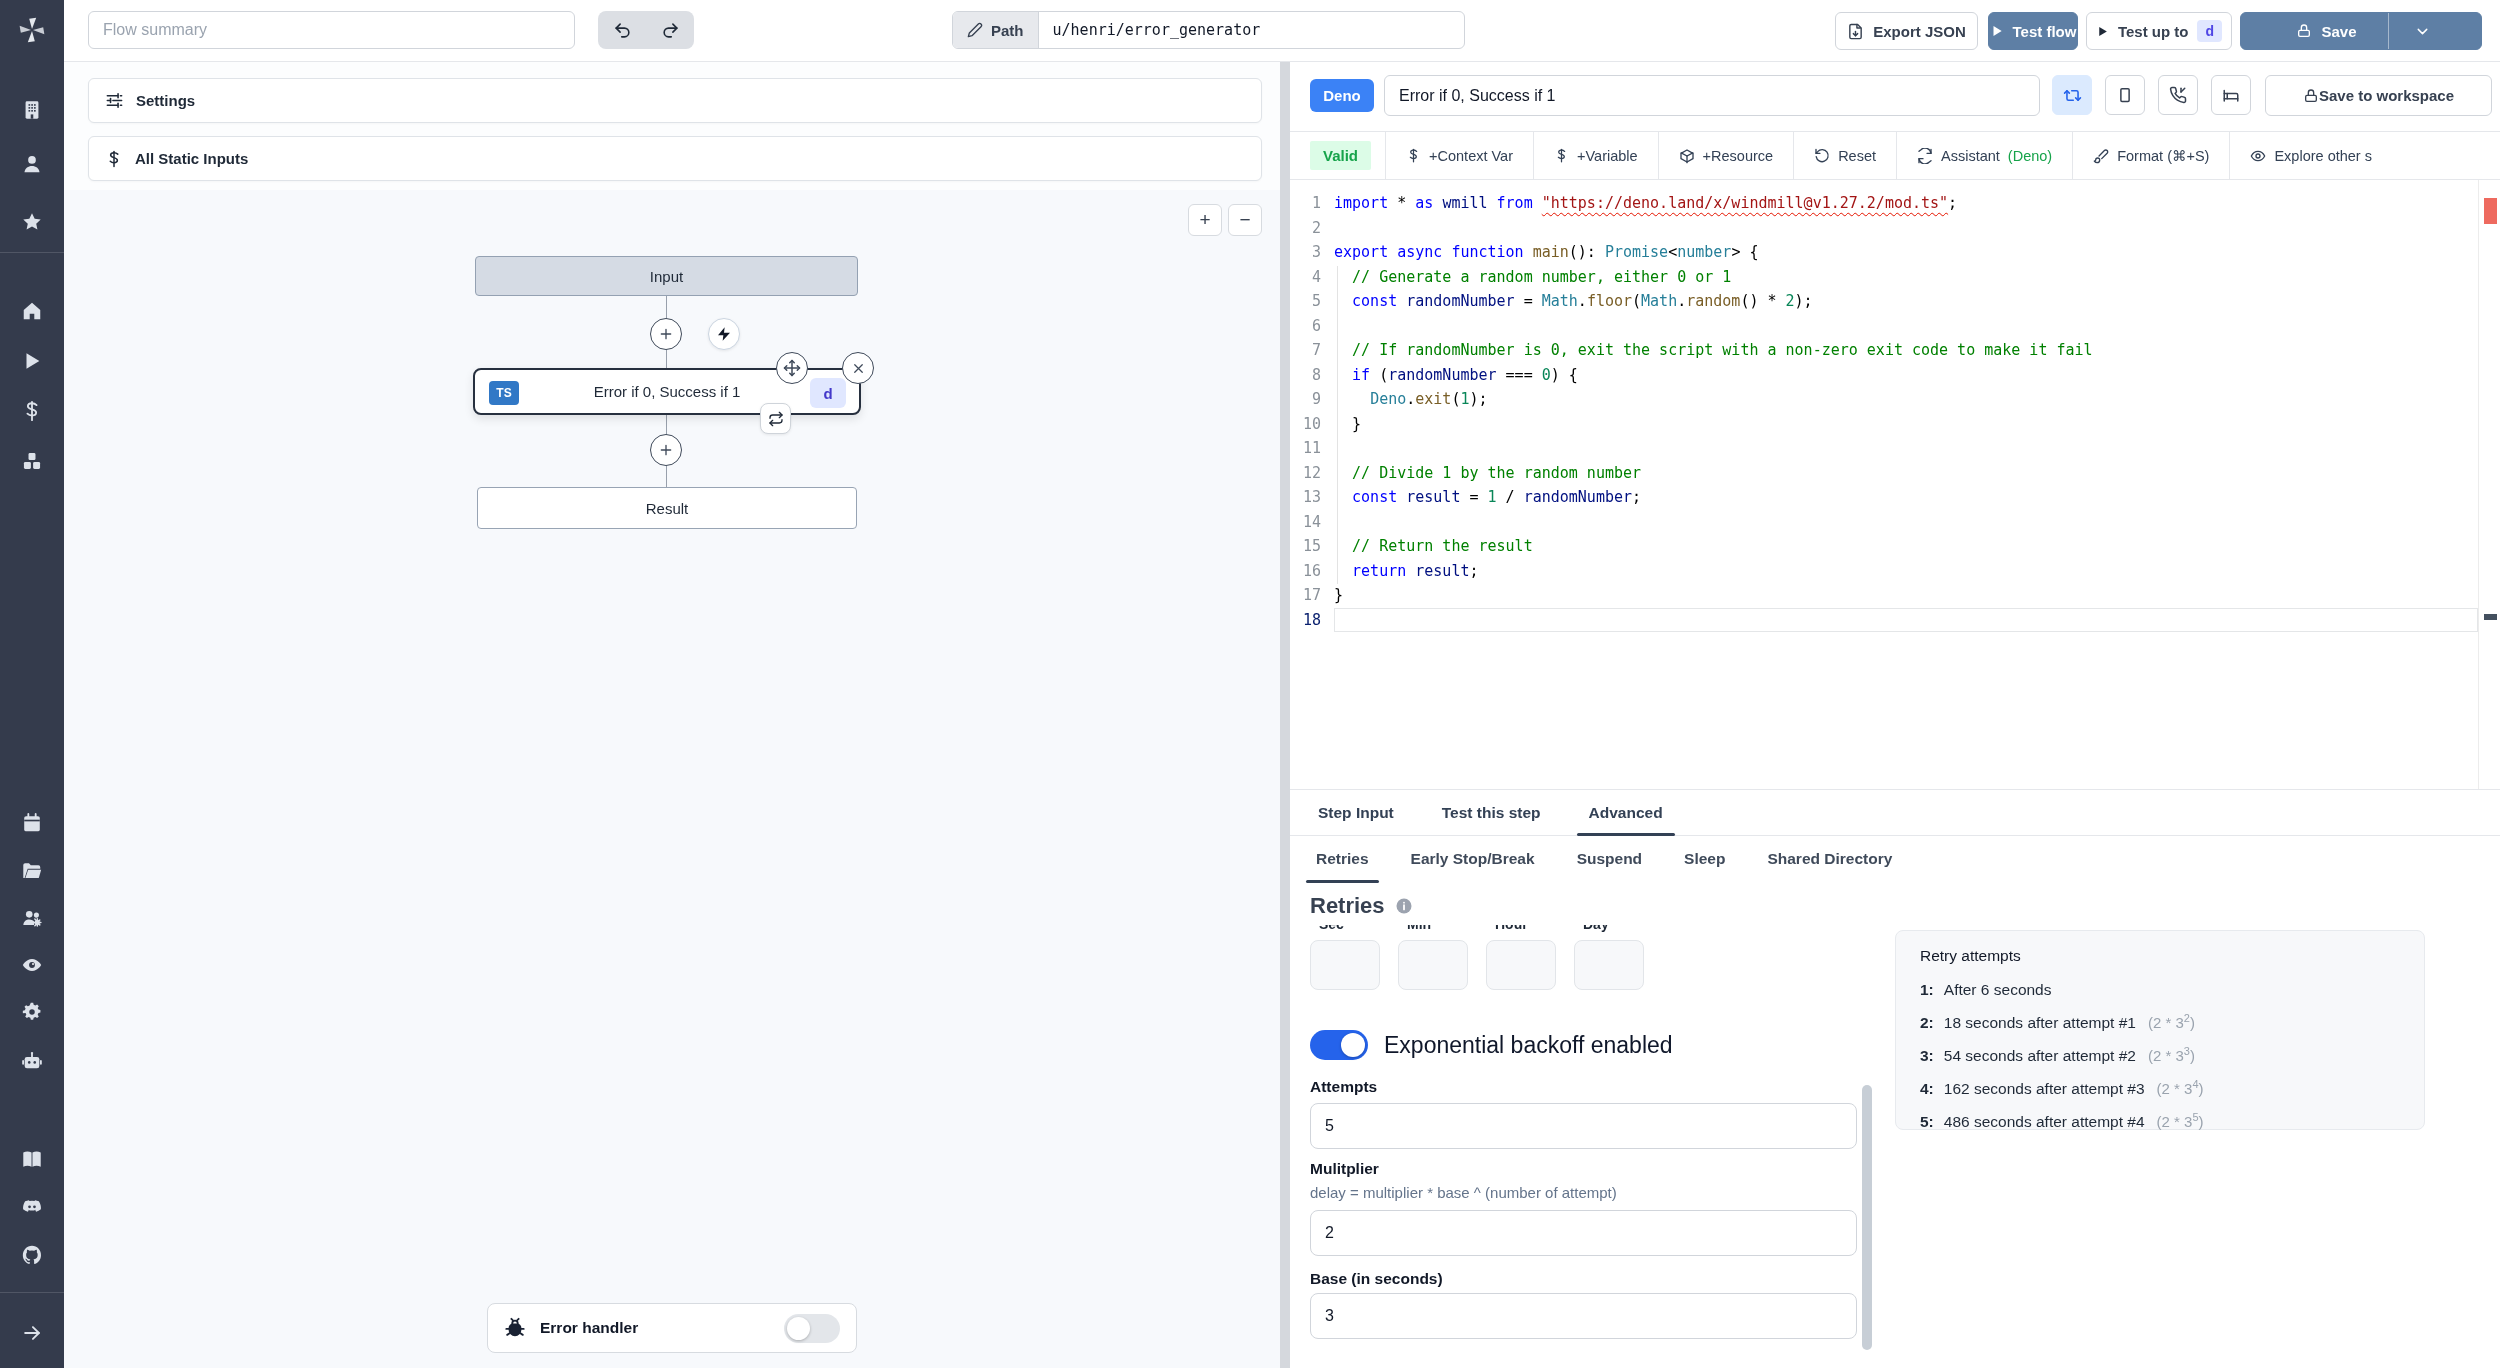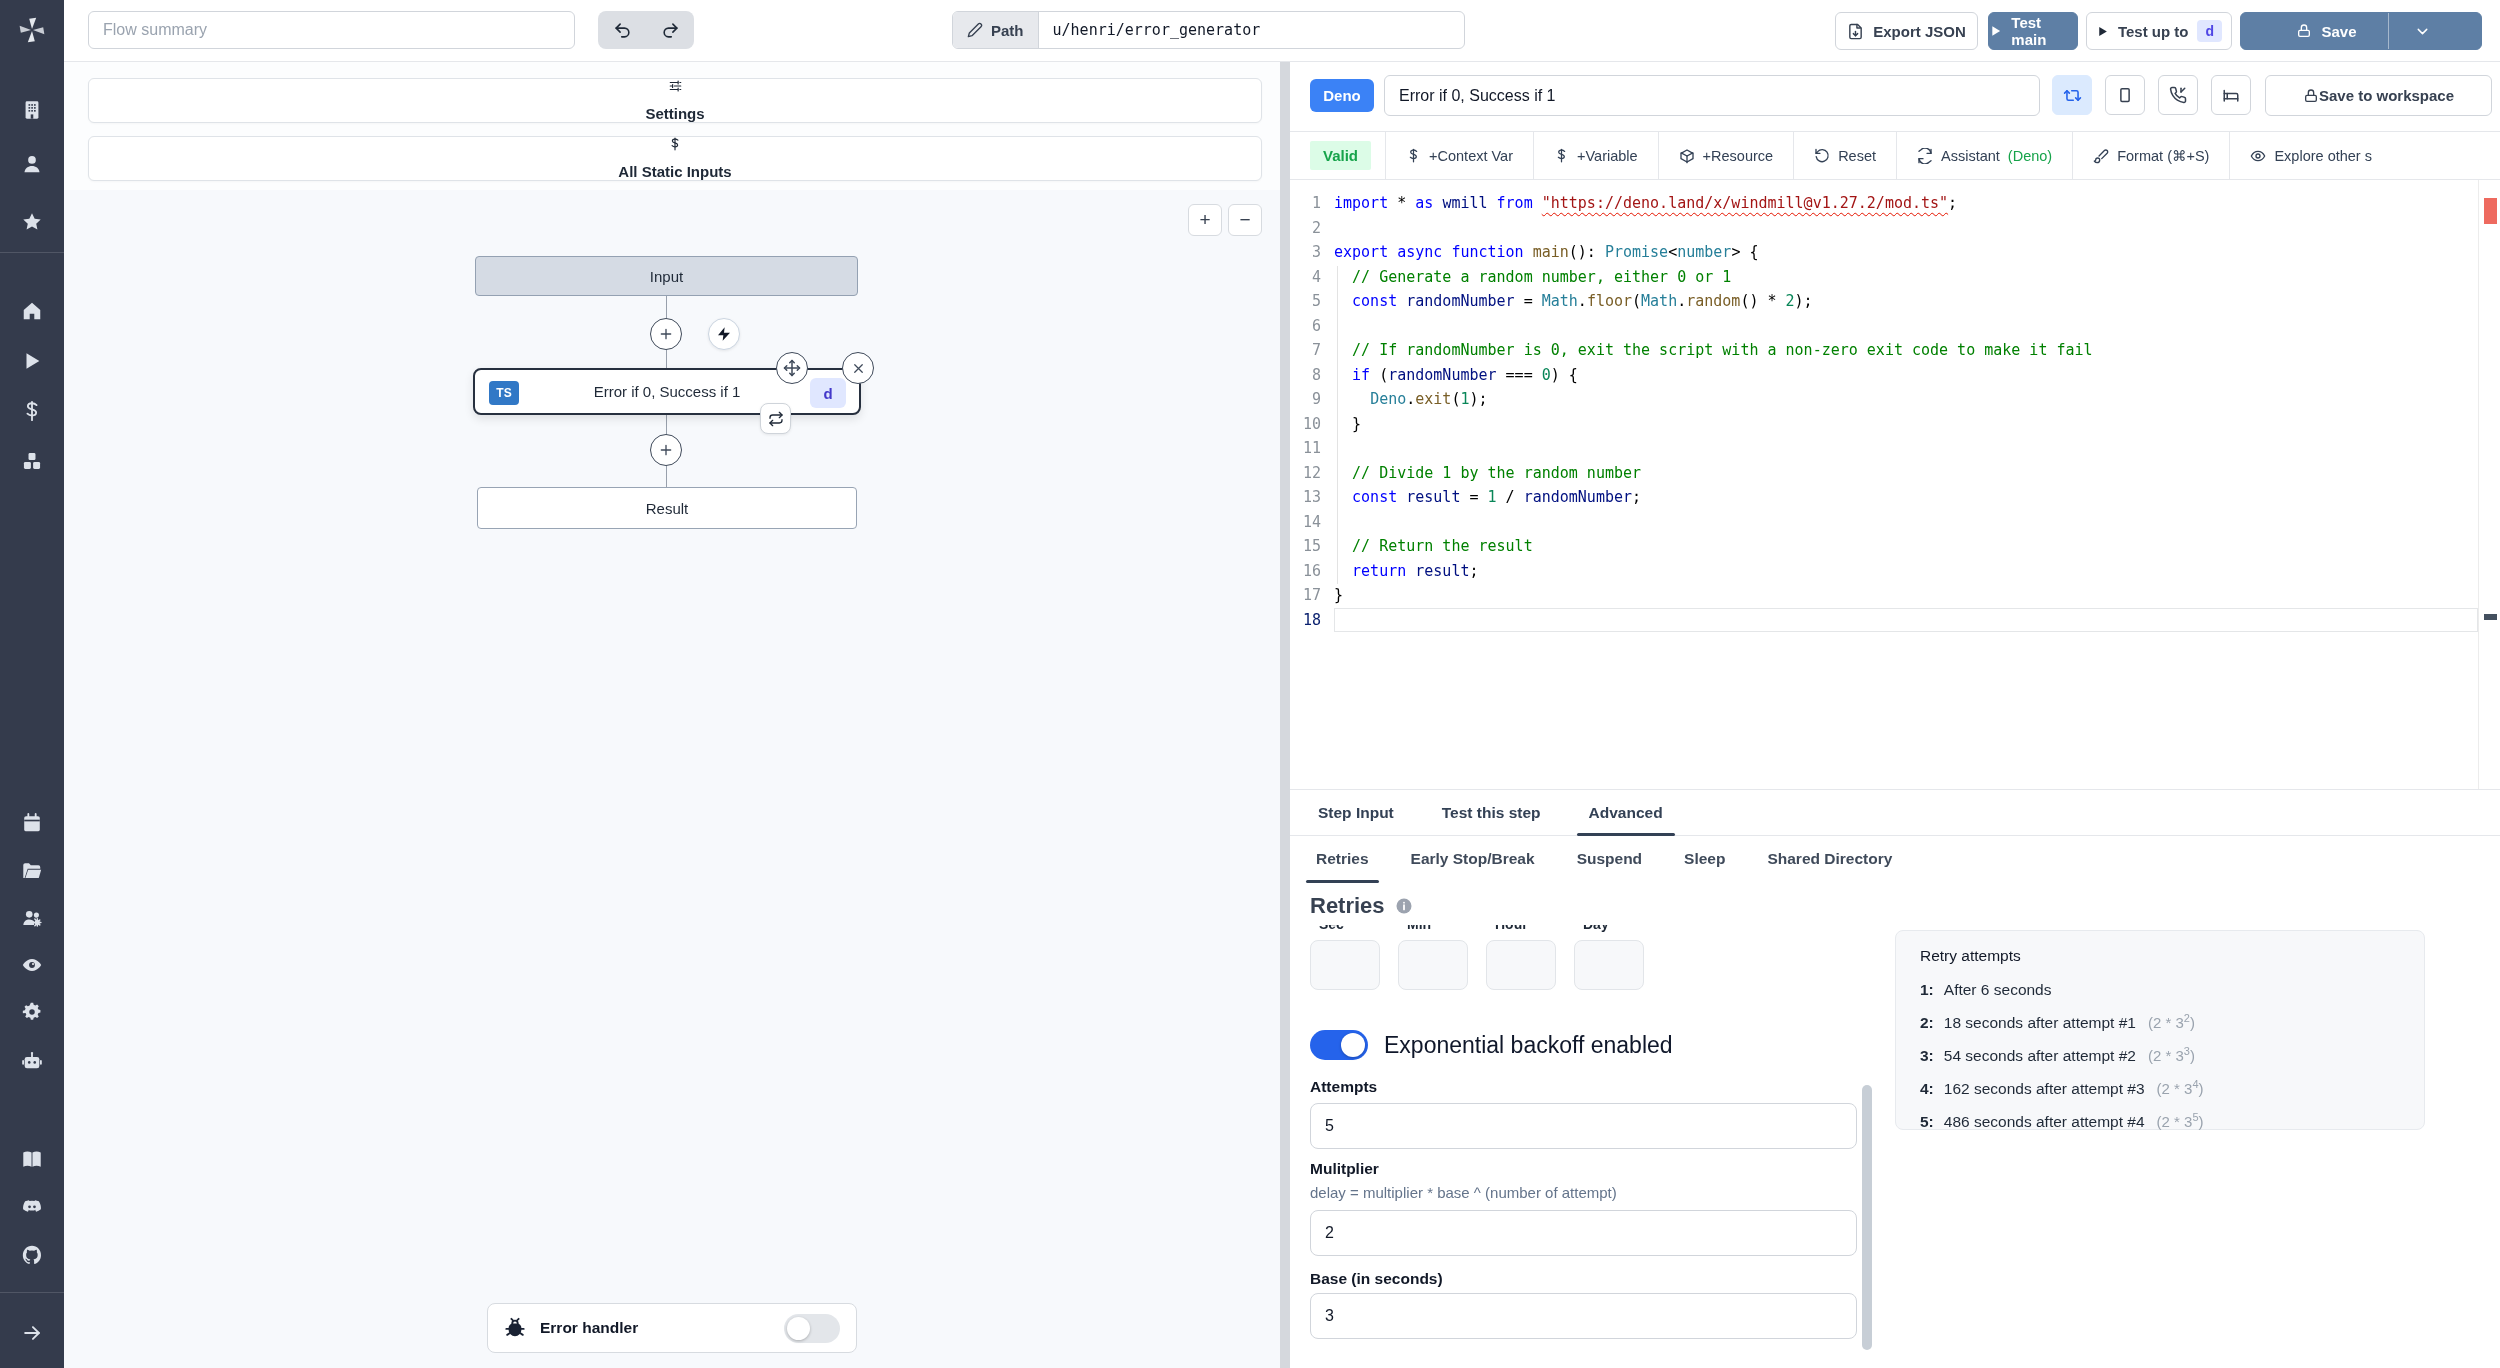--- a/index.html
+++ b/index.html
@@ -30,21 +30,21 @@
   .tb-white { background:#fff; border:1px solid #d1d5db; color:#374151; }
   .tb-blue { background:#5e7fa5; border:1px solid #5e7fa5; color:#fff; }
   .badge-d { background:#e0e7ff; color:#4f46e5; font-weight:700; font-size:14px; border-radius:4px; padding:3px 8px; }
   .save-btn { padding:0; }
   .save-main { display:flex; align-items:center; gap:9px; padding:0 22px; }
   .save-sep { width:1px; align-self:stretch; background:rgba(255,255,255,.45); }
   .save-caret { width:50px; display:flex; align-items:center; justify-content:center; }
 
   
   .left-panel { position:absolute; left:64px; top:62px; width:1216px; height:1306px; background:#fcfdfe; }
-  .lp-card { position:absolute; left:24px; width:1174px; height:45px; background:#fff; border:1px solid #dfe3e8; border-radius:6px; display:flex; align-items:center; gap:12px; padding:0 16px; font-size:15px; font-weight:700; color:#1f2937; cursor:pointer; box-shadow:0 1px 2px rgba(0,0,0,.03);flex-direction:column; }
+  .lp-card { position:absolute; left:24px; width:1174px; height:45px; background:#fff; border:1px solid #dfe3e8; border-radius:6px; display:flex; align-items:center; gap:12px; padding:0 16px; font-size:15px; font-weight:700; color:#1f2937; cursor:pointer; box-shadow:0 1px 2px rgba(0,0,0,.03); }
   .canvas { position:absolute; left:0; top:128px; width:1216px; height:1178px; background:#f7f9fc; }
   .zoom-btn { position:absolute; top:14px; width:34px; height:32px; background:#fff; border:1px solid #d7dbe0; border-radius:6px; display:flex; align-items:center; justify-content:center; font-size:19px; color:#374151; cursor:pointer; }
   .edge { position:absolute; width:1px; background:#98a0ac; }
   .node { position:absolute; display:flex; align-items:center; justify-content:center; font-size:15px; color:#1f2937; cursor:pointer; }
   .node-input { left:411px; top:66px; width:383px; height:40px; background:#d5dbe4; border:1px solid #94a1b2; border-radius:4px; }
   .node-result { left:413px; top:297px; width:380px; height:42px; background:#fff; border:1px solid #98a4b4; border-radius:4px; }
   .node-step { left:409px; top:178px; width:388px; height:47px; background:#fff; border:2px solid #27303f; border-radius:8px; box-shadow:0 4px 10px rgba(0,0,0,.10); }
   .ts-badge { position:absolute; left:14px; top:11px; width:30px; height:24px; background:#3178c6; color:#fff; border-radius:4px; font-size:12px; font-weight:700; display:flex; align-items:center; justify-content:center; }
   .d-badge { position:absolute; right:13px; top:8px; width:36px; height:30px; background:#e0e7ff; color:#4338ca; border-radius:6px; font-size:15px; font-weight:700; display:flex; align-items:center; justify-content:center; }
   .g-circle { position:absolute; width:32px; height:32px; border-radius:50%; background:#fff; display:flex; align-items:center; justify-content:center; cursor:pointer; }
@@ -256,21 +256,21 @@
           <path d="M14 2v5h5"></path>
           <path d="M12 12v6"></path>
           <path d="m9 15 3 3 3-3"></path>
         </svg>
       <span>Export JSON</span>
     </div>
     <div class="tb-btn tb-blue" style="left:1924px; width:90px">
       <svg width="14" height="14" viewBox="0 0 24 24">
           <path d="M6 3.5 20 12 6 20.5z" fill="currentColor"></path>
         </svg>
-      <span>Test main</span>
+      <span>Test flow</span>
     </div>
     <div class="tb-btn tb-white" style="left:2022px; width:146px">
       <svg width="13" height="13" viewBox="0 0 24 24">
           <path d="M6 3.5 20 12 6 20.5z" fill="#1f2937"></path>
         </svg>
       <span>Test up to</span>
       <span class="badge-d">d</span>
     </div>
     <div class="tb-btn tb-blue save-btn" style="left:2176px; width:242px">
       <div class="save-main">

